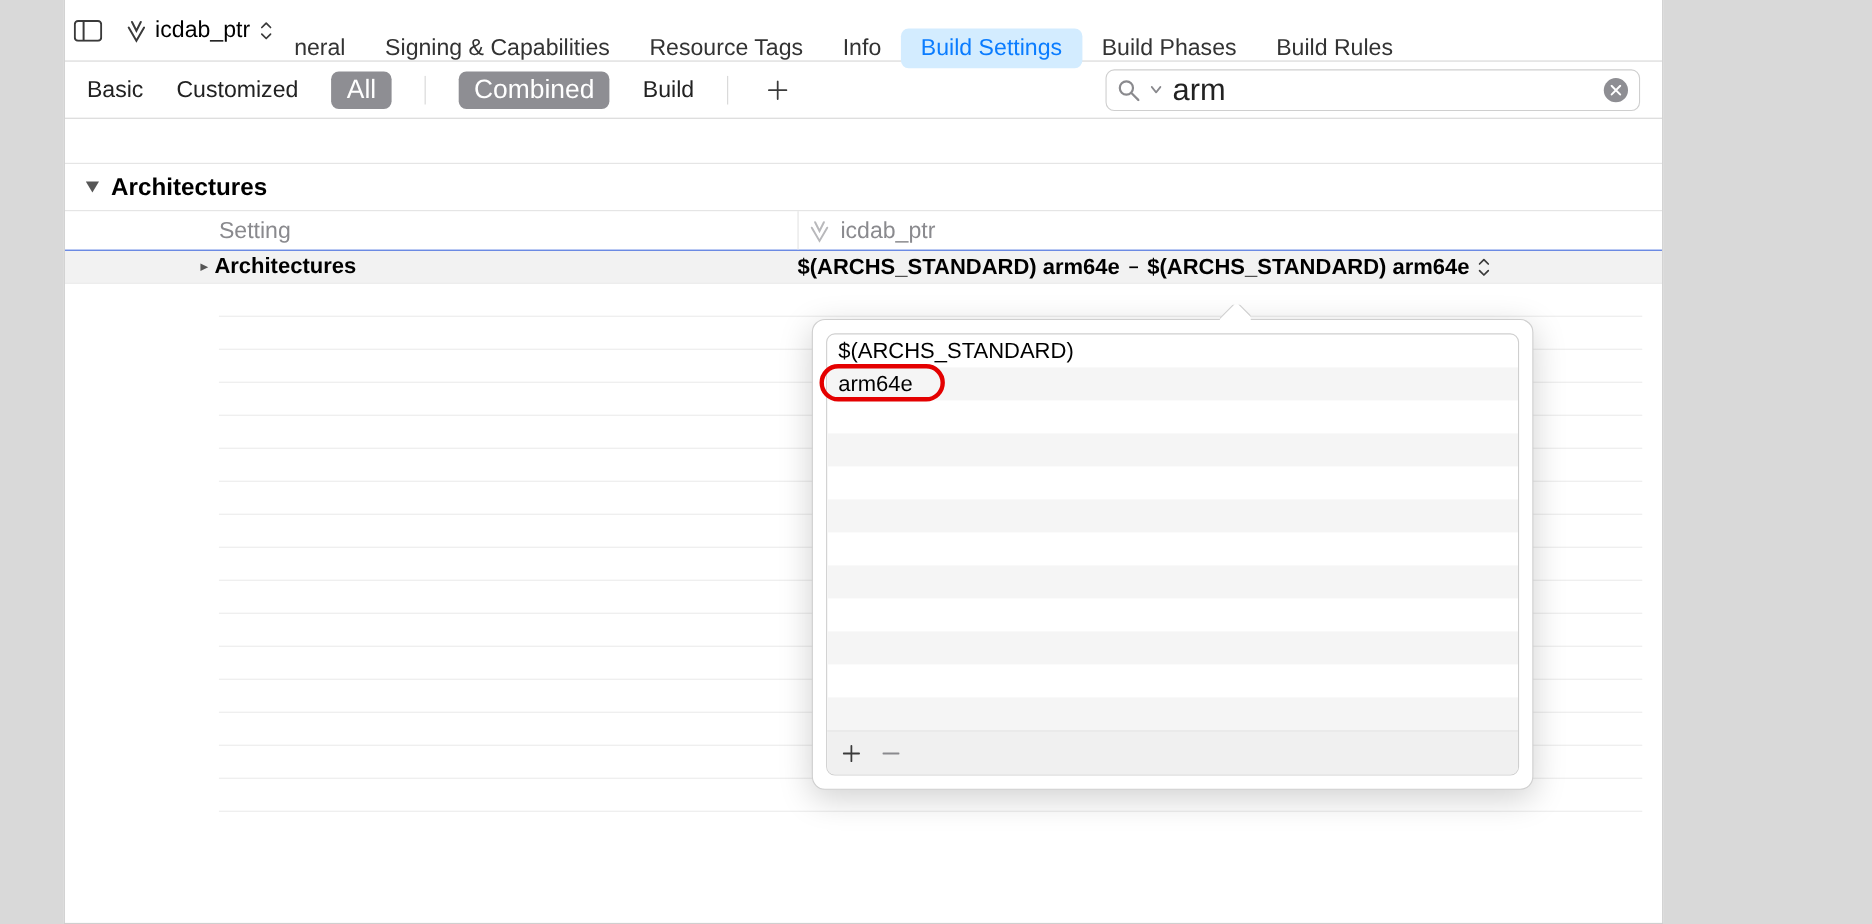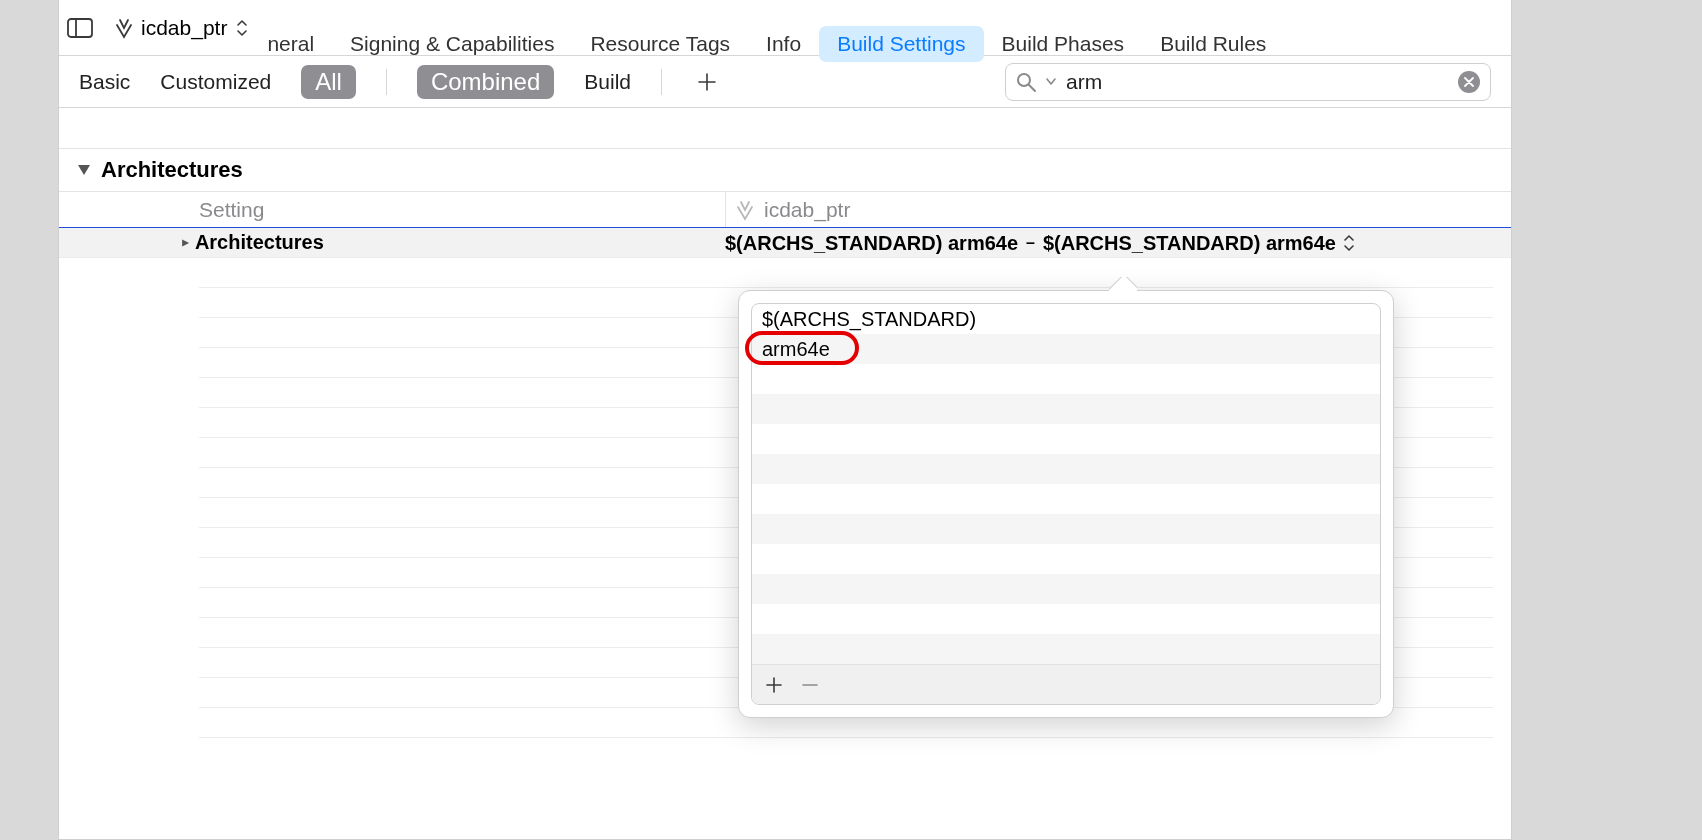--- a/index.html
+++ b/index.html
@@ -29,21 +29,21 @@
     .filter-text { font-size: 21px; color: #222; cursor: pointer; }
     .pill { font-size: 24px; color: #fff; background: #8e8e93; border-radius: 7px; padding: 3px 14px; cursor: pointer; }
     .divider-v { width: 1px; height: 26px; background: #d6d6d6; }
     .plus-btn { font-size: 24px; cursor: pointer; padding: 0 6px; }
     .spacer { flex: 1; }
     .searchbox {
       width: 486px; height: 38px; border: 1px solid #cfcfcf; border-radius: 8px; display: flex; align-items: center; padding: 0 10px; gap: 10px;
     }
     .searchbox .magnifier { color: #8a8a8e; }
     .searchbox .dropdown-caret { color: #8a8a8e; }
-    .search-input { flex: 1; border: none; outline: none; font-size: 21px; background: transparent; color: #222; }
+    .search-input { flex: 1; border: none; outline: none; font-size: 28px; background: transparent; color: #222; }
     .clear-btn { width: 22px; height: 22px; border-radius: 11px; background: #8e8e93; color: #fff; display: flex; align-items: center; justify-content: center; font-size: 14px; cursor: pointer; }
     
     .content { position: relative; height: calc(840px - 56px - 52px); overflow: hidden; }
     .section-header {
       margin-top: 40px; padding: 8px 18px; border-top: 1px solid #e3e3e3; border-bottom: 1px solid #e3e3e3; display: flex; align-items: center; gap: 10px;
     }
     .section-header .tri { color: #565656; }
     .section-title { font-size: 22px; font-weight: 700; }
     .col-header { display: flex; align-items: center; height: 36px; border-bottom: 1px solid #1d4ed8; }
     .col-header .left { width: 666px; padding-left: 140px; color: #8a8a8e; font-size: 21px; }

